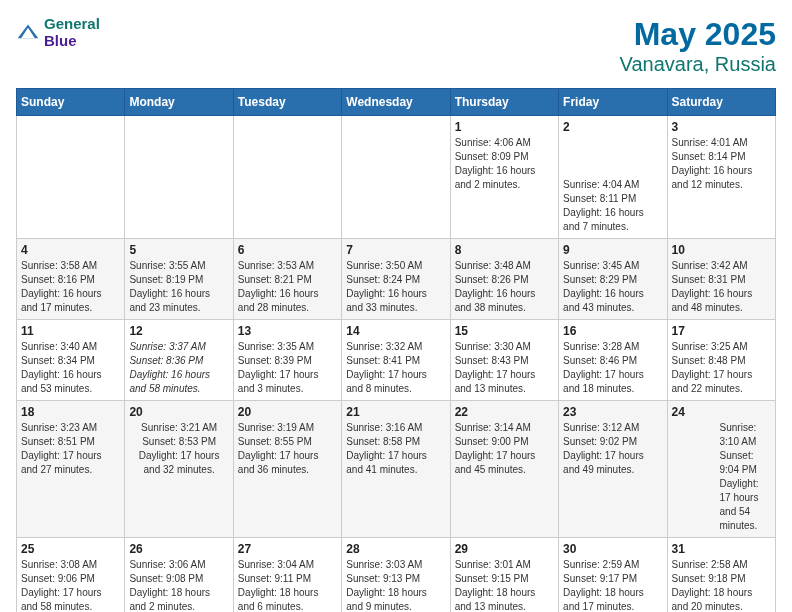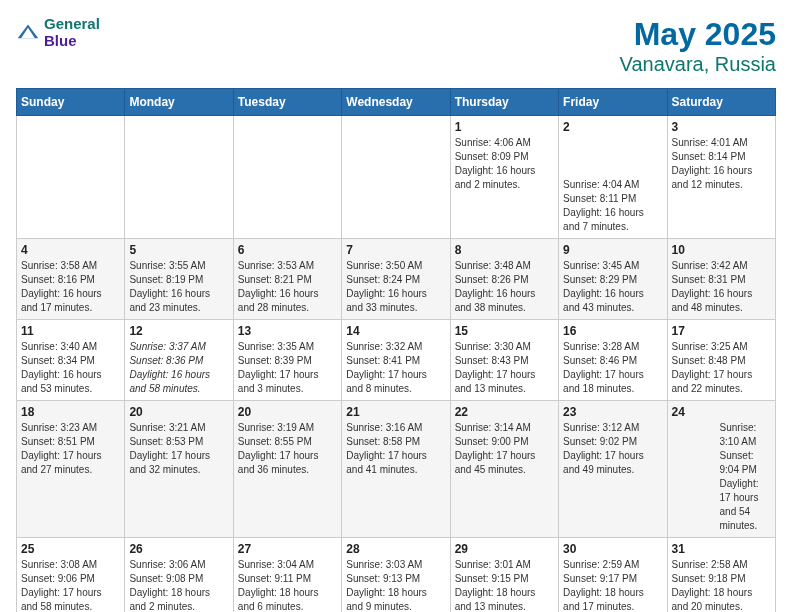--- a/index.html
+++ b/index.html
@@ -258,21 +258,21 @@
       <tr>
         <td>
           <div class="day-number">18</div>
           <div class="day-info" style="white-space: pre-line;">Sunrise: 3:23 AM
 Sunset: 8:51 PM
 Daylight: 17 hours
 and 27 minutes.</div>
         </td>
         <td>
           <div class="day-number">20</div>
-          <div class="day-info" style="white-space: pre-line;">Sunrise: 3:21 AM
+          <div class="day-info" style="white-space: pre-line; text-align: center;">Sunrise: 3:21 AM
 Sunset: 8:53 PM
 Daylight: 17 hours
 and 32 minutes.</div>
         </td>
         <td>
           <div class="day-number">20</div>
           <div class="day-info" style="white-space: pre-line;">Sunrise: 3:19 AM
 Sunset: 8:55 PM
 Daylight: 17 hours
 and 36 minutes.</div>

